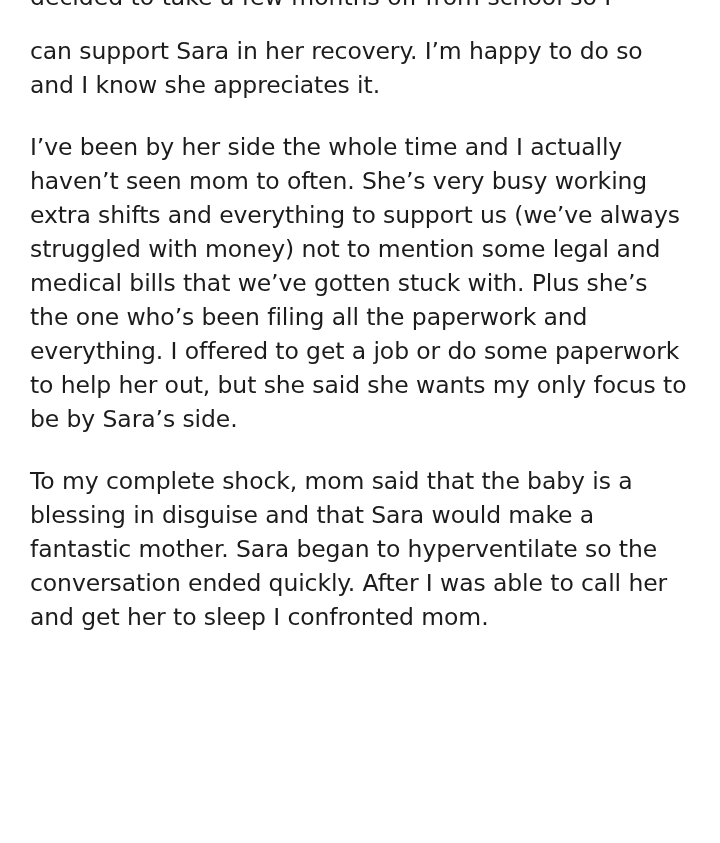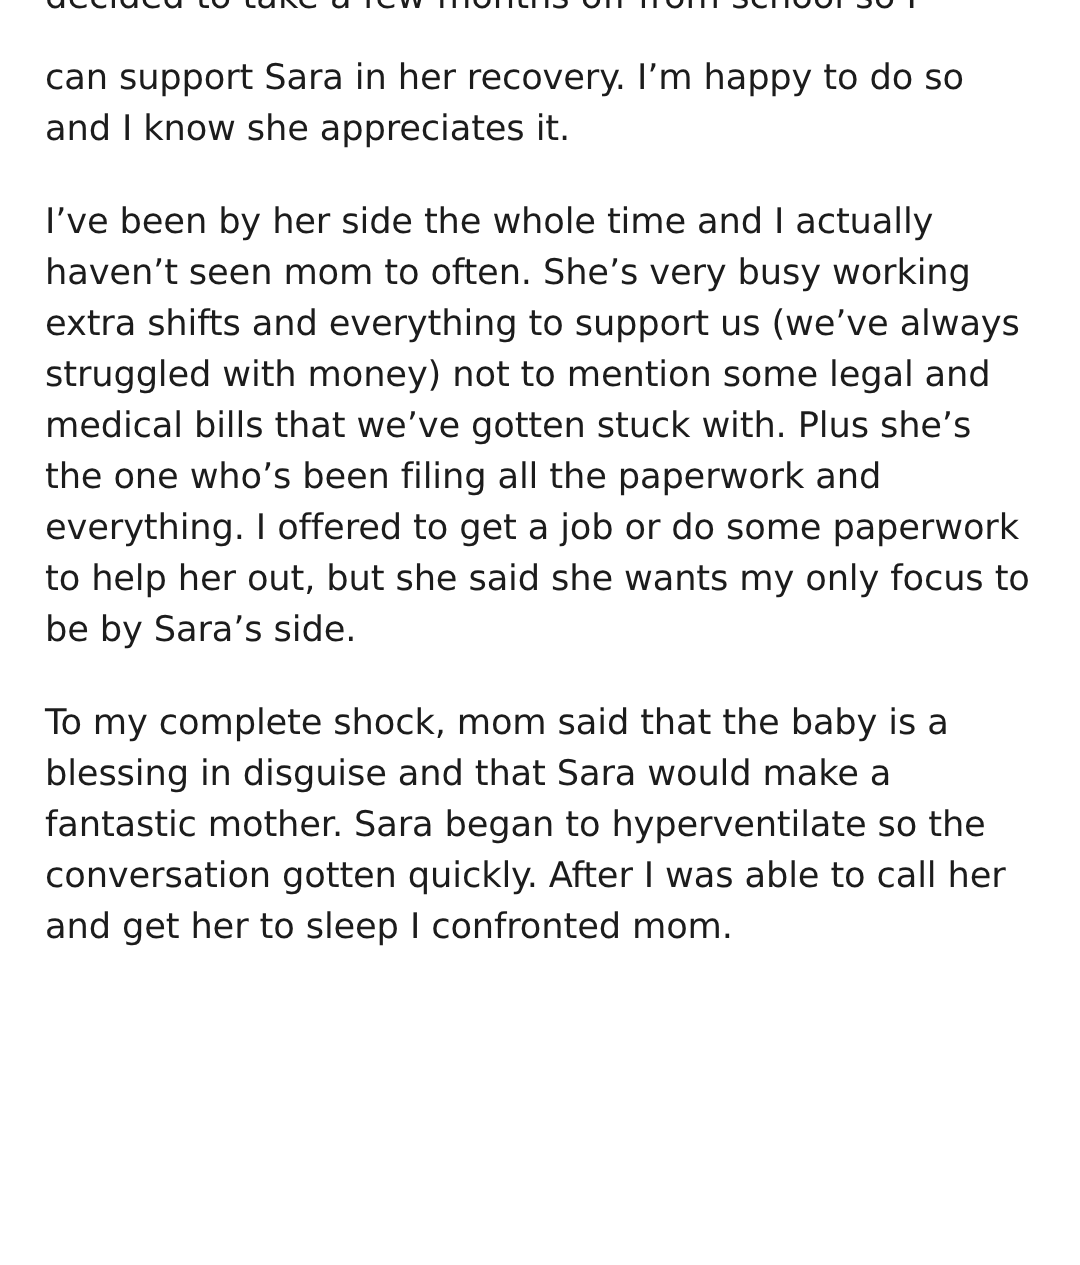--- a/index.html
+++ b/index.html
@@ -51,16 +51,16 @@
 
 <div id="page">
 
   <div class="clip-row">
     <div class="inner">decided to take a few months off from school so I</div>
   </div>
 
   <div class="text-body">
     <p class="para">can support Sara in her recovery. I’m happy to do so and I know she appreciates it.</p>
     <p class="para">I’ve been by her side the whole time and I actually haven’t seen mom to often. She’s very busy working extra shifts and everything to support us (we’ve always struggled with money) not to mention some legal and medical bills that we’ve gotten stuck with. Plus she’s the one who’s been filing all the paperwork and everything. I offered to get a job or do some paperwork to help her out, but she said she wants my only focus to be by Sara’s side.</p>
-    <p class="para">To my complete shock, mom said that the baby is a blessing in disguise and that Sara would make a fantastic mother. Sara began to hyperventilate so the conversation gotten quickly. After I was able to call her and get her to sleep I confronted mom.</p>
+    <p class="para">To my complete shock, mom said that the baby is a blessing in disguise and that Sara would make a fantastic mother. Sara began to hyperventilate so the conversation ended quickly. After I was able to call her and get her to sleep I confronted mom.</p>
   </div>
 
 </div>
 
 </body></html>

